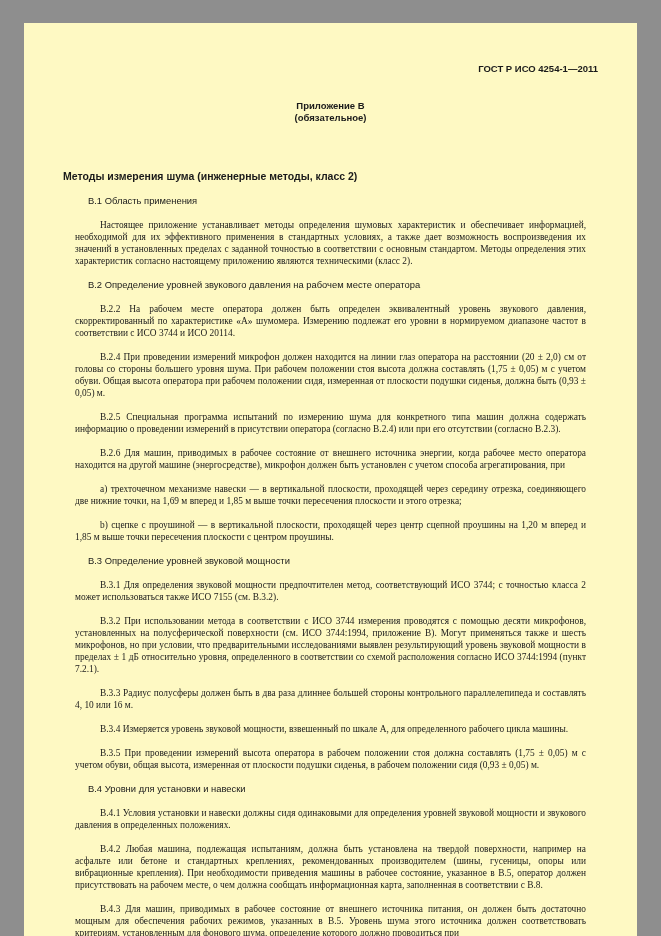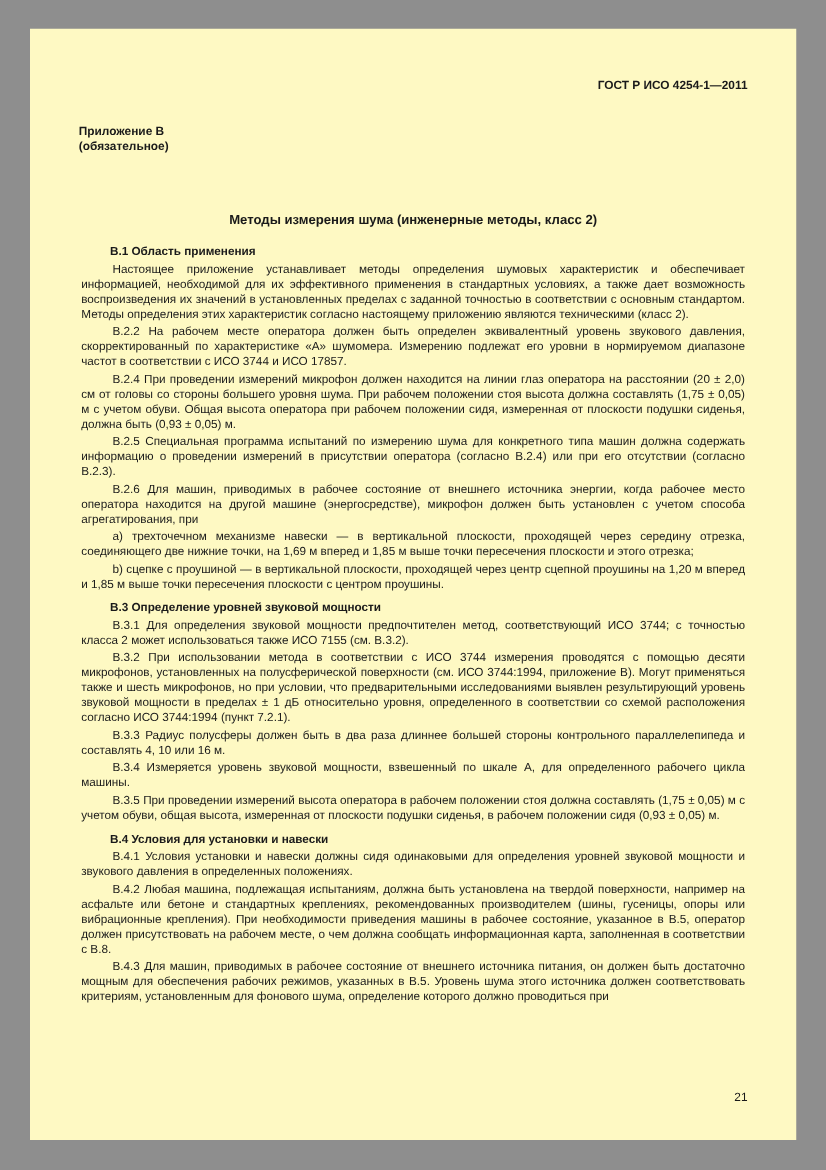--- a/index.html
+++ b/index.html
@@ -20,43 +20,45 @@
     padding: 40px 39px 30px 39px;
     position: relative;
   }
   .doc-number {
     text-align: right;
     font-weight: bold;
     font-size: 9.5px;
     margin-bottom: 26px;
   }
   .annex-heading {
+    text-align: center;
     font-weight: bold;
     font-size: 9.5px;
     line-height: 12px;
   }
   .doc-title {
-    text-align: center;
+    text-align: left;
     font-weight: bold;
     font-size: 10.5px;
     margin: 46px 0 13px 0;
   }
   .section-heading {
-    font-weight: bold;
+    font-weight: normal;
     font-size: 9.4px;
     line-height: 12px;
     margin: 7px 0 1px 0;
     text-indent: 25px;
   }
   .para {
     font-size: 9.4px;
     line-height: 12px;
-    margin: 2px;
+    margin: 12px;
     text-indent: 25px;
     text-align: justify;
+    font-family: Liberation Serif, serif;
   }
   .page-number {
     position: absolute;
     right: 39px;
     bottom: 28px;
     font-size: 9.5px;
   }
 </style>
 </head>
 <body>
@@ -68,33 +70,34 @@
   <div class="annex-heading">
     <div>Приложение В</div>
     <div>(обязательное)</div>
   </div>
 
   <h1 class="doc-title">Методы измерения шума (инженерные методы, класс 2)</h1>
 
   <div id="sections-container">
       <div class="section-heading">В.1 Область применения</div>
       <p class="para">Настоящее приложение устанавливает методы определения шумовых характеристик и обеспечивает информацией, необходимой для их эффективного применения в стандартных условиях, а также дает возможность воспроизведения их значений в установленных пределах с заданной точностью в соответствии с основным стандартом. Методы определения этих характеристик согласно настоящему приложению являются техническими (класс 2).</p>
-      <p class="para">В.2.2 На рабочем месте оператора должен быть определен эквивалентный уровень звукового давления, скорректированный по характеристике «А» шумомера. Измерению подлежат его уровни в нормируемом диапазоне частот в соответствии с ИСО 3744 и ИСО 17857.</p>
+      <div class="section-heading">В.2 Определение уровней звукового давления на рабочем месте оператора</div>
+      <p class="para">В.2.2 На рабочем месте оператора должен быть определен эквивалентный уровень звукового давления, скорректированный по характеристике «А» шумомера. Измерению подлежат его уровни в нормируемом диапазоне частот в соответствии с ИСО 3744 и ИСО 20114.</p>
       <p class="para">В.2.4 При проведении измерений микрофон должен находится на линии глаз оператора на расстоянии (20 ± 2,0) см от головы со стороны большего уровня шума. При рабочем положении стоя высота должна составлять (1,75 ± 0,05) м с учетом обуви. Общая высота оператора при рабочем положении сидя, измеренная от плоскости подушки сиденья, должна быть (0,93 ± 0,05) м.</p>
       <p class="para">В.2.5 Специальная программа испытаний по измерению шума для конкретного типа машин должна содержать информацию о проведении измерений в присутствии оператора (согласно В.2.4) или при его отсутствии (согласно В.2.3).</p>
       <p class="para">В.2.6 Для машин, приводимых в рабочее состояние от внешнего источника энергии, когда рабочее место оператора находится на другой машине (энергосредстве), микрофон должен быть установлен с учетом способа агрегатирования, при</p>
       <p class="para">а) трехточечном механизме навески — в вертикальной плоскости, проходящей через середину отрезка, соединяющего две нижние точки, на 1,69 м вперед и 1,85 м выше точки пересечения плоскости и этого отрезка;</p>
       <p class="para">b) сцепке с проушиной — в вертикальной плоскости, проходящей через центр сцепной проушины на 1,20 м вперед и 1,85 м выше точки пересечения плоскости с центром проушины.</p>
       <div class="section-heading">В.3 Определение уровней звуковой мощности</div>
       <p class="para">В.3.1 Для определения звуковой мощности предпочтителен метод, соответствующий ИСО 3744; с точностью класса 2 может использоваться также ИСО 7155 (см. В.3.2).</p>
       <p class="para">В.3.2 При использовании метода в соответствии с ИСО 3744 измерения проводятся с помощью десяти микрофонов, установленных на полусферической поверхности (см. ИСО 3744:1994, приложение В). Могут применяться также и шесть микрофонов, но при условии, что предварительными исследованиями выявлен результирующий уровень звуковой мощности в пределах ± 1 дБ относительно уровня, определенного в соответствии со схемой расположения согласно ИСО 3744:1994 (пункт 7.2.1).</p>
       <p class="para">В.3.3 Радиус полусферы должен быть в два раза длиннее большей стороны контрольного параллелепипеда и составлять 4, 10 или 16 м.</p>
       <p class="para">В.3.4 Измеряется уровень звуковой мощности, взвешенный по шкале А, для определенного рабочего цикла машины.</p>
       <p class="para">В.3.5 При проведении измерений высота оператора в рабочем положении стоя должна составлять (1,75 ± 0,05) м с учетом обуви, общая высота, измеренная от плоскости подушки сиденья, в рабочем положении сидя (0,93 ± 0,05) м.</p>
-      <div class="section-heading">В.4 Условия для установки и навески</div>
+      <div class="section-heading">В.4 Уровни для установки и навески</div>
       <p class="para">В.4.1 Условия установки и навески должны сидя одинаковыми для определения уровней звуковой мощности и звукового давления в определенных положениях.</p>
       <p class="para">В.4.2 Любая машина, подлежащая испытаниям, должна быть установлена на твердой поверхности, например на асфальте или бетоне и стандартных креплениях, рекомендованных производителем (шины, гусеницы, опоры или вибрационные крепления). При необходимости приведения машины в рабочее состояние, указанное в В.5, оператор должен присутствовать на рабочем месте, о чем должна сообщать информационная карта, заполненная в соответствии с В.8.</p>
       <p class="para">В.4.3 Для машин, приводимых в рабочее состояние от внешнего источника питания, он должен быть достаточно мощным для обеспечения рабочих режимов, указанных в В.5. Уровень шума этого источника должен соответствовать критериям, установленным для фонового шума, определение которого должно проводиться при</p>
     </div>
 
   <div class="page-number">21</div>
 
 </div>
 
 </body></html>

